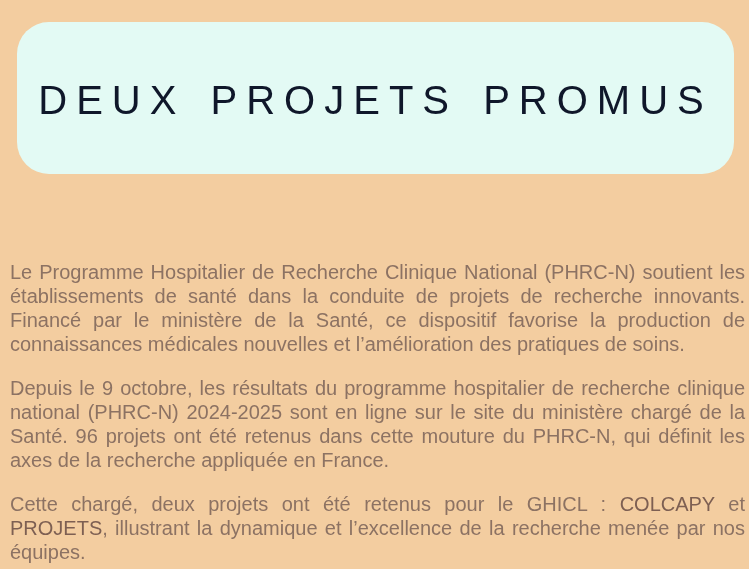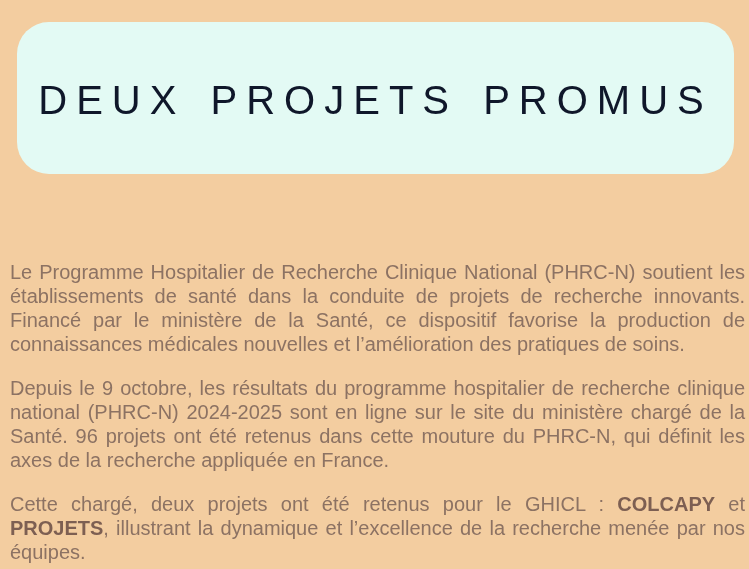--- a/index.html
+++ b/index.html
@@ -52,21 +52,21 @@
   .article p {
     margin: 0 0 20px 0;
     font-size: 20px;
     line-height: 24px;
     text-align: justify;
   }
   .article p:last-child {
     margin-bottom: 0;
   }
   .article b {
-    font-weight: bold;
+    font-weight: normal;
     color: #7d5f52;
   }
 </style>
 </head>
 <body>
 
 <div class="banner">
   <h1>
     <span>DEUX PROJETS PROMUS</span>
   </h1>

